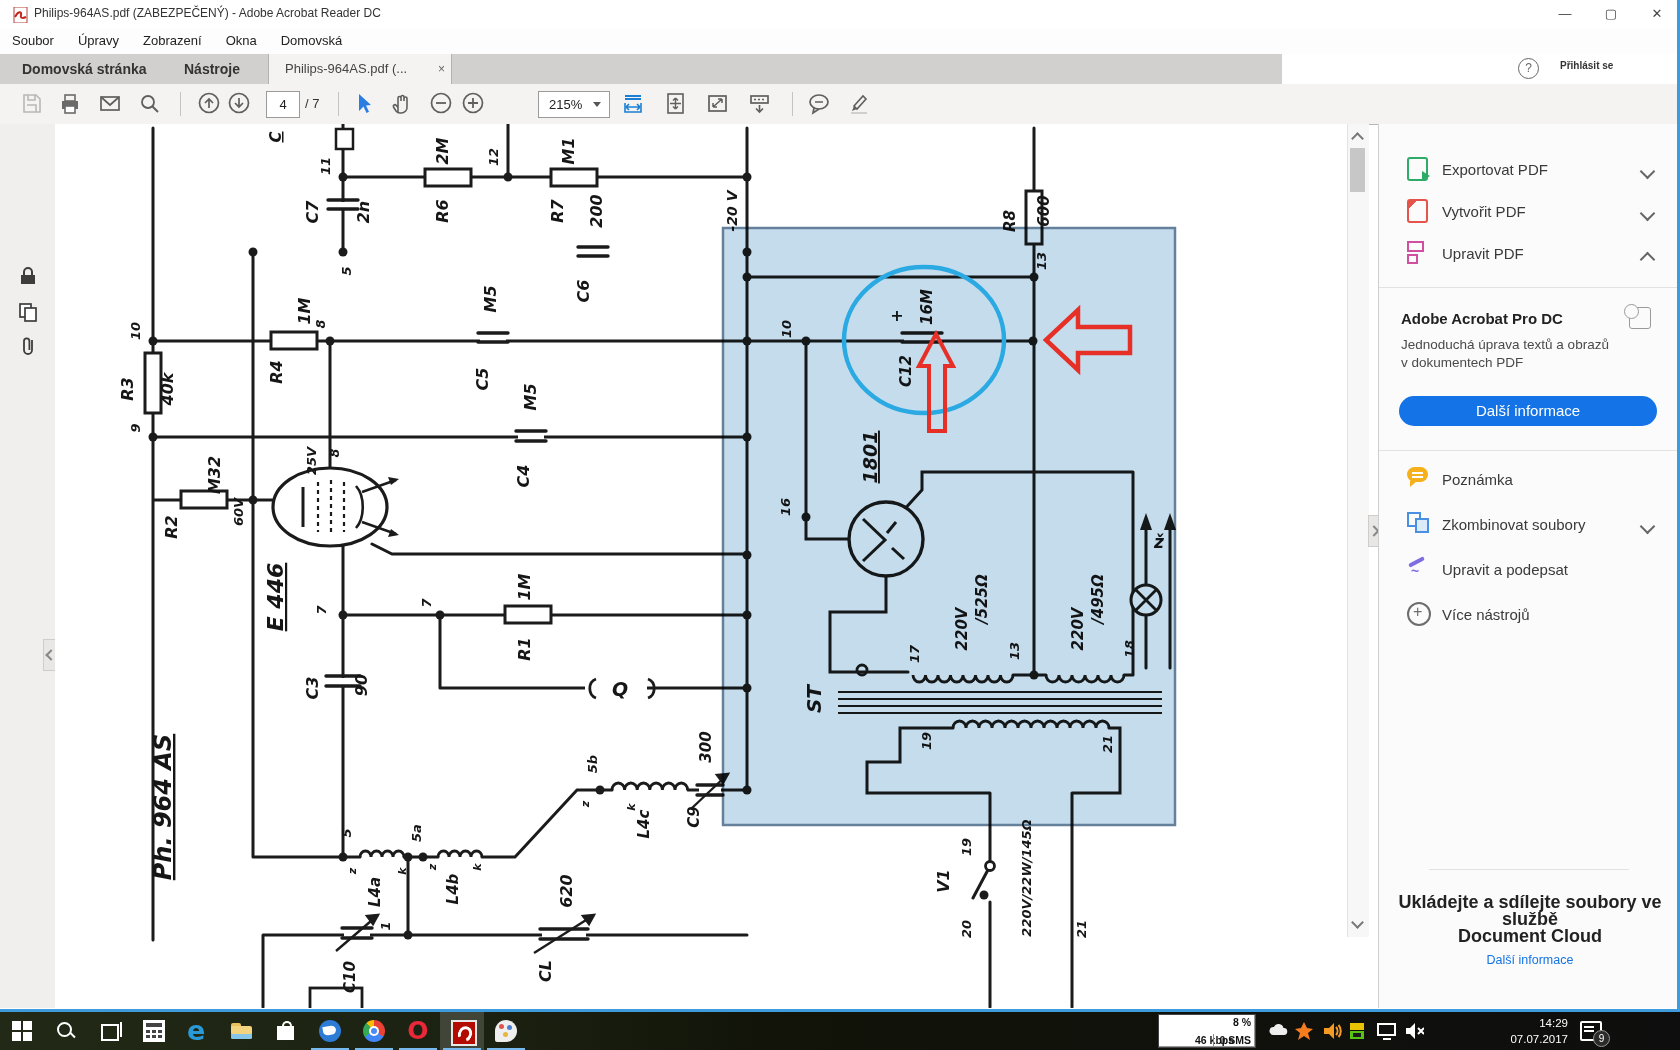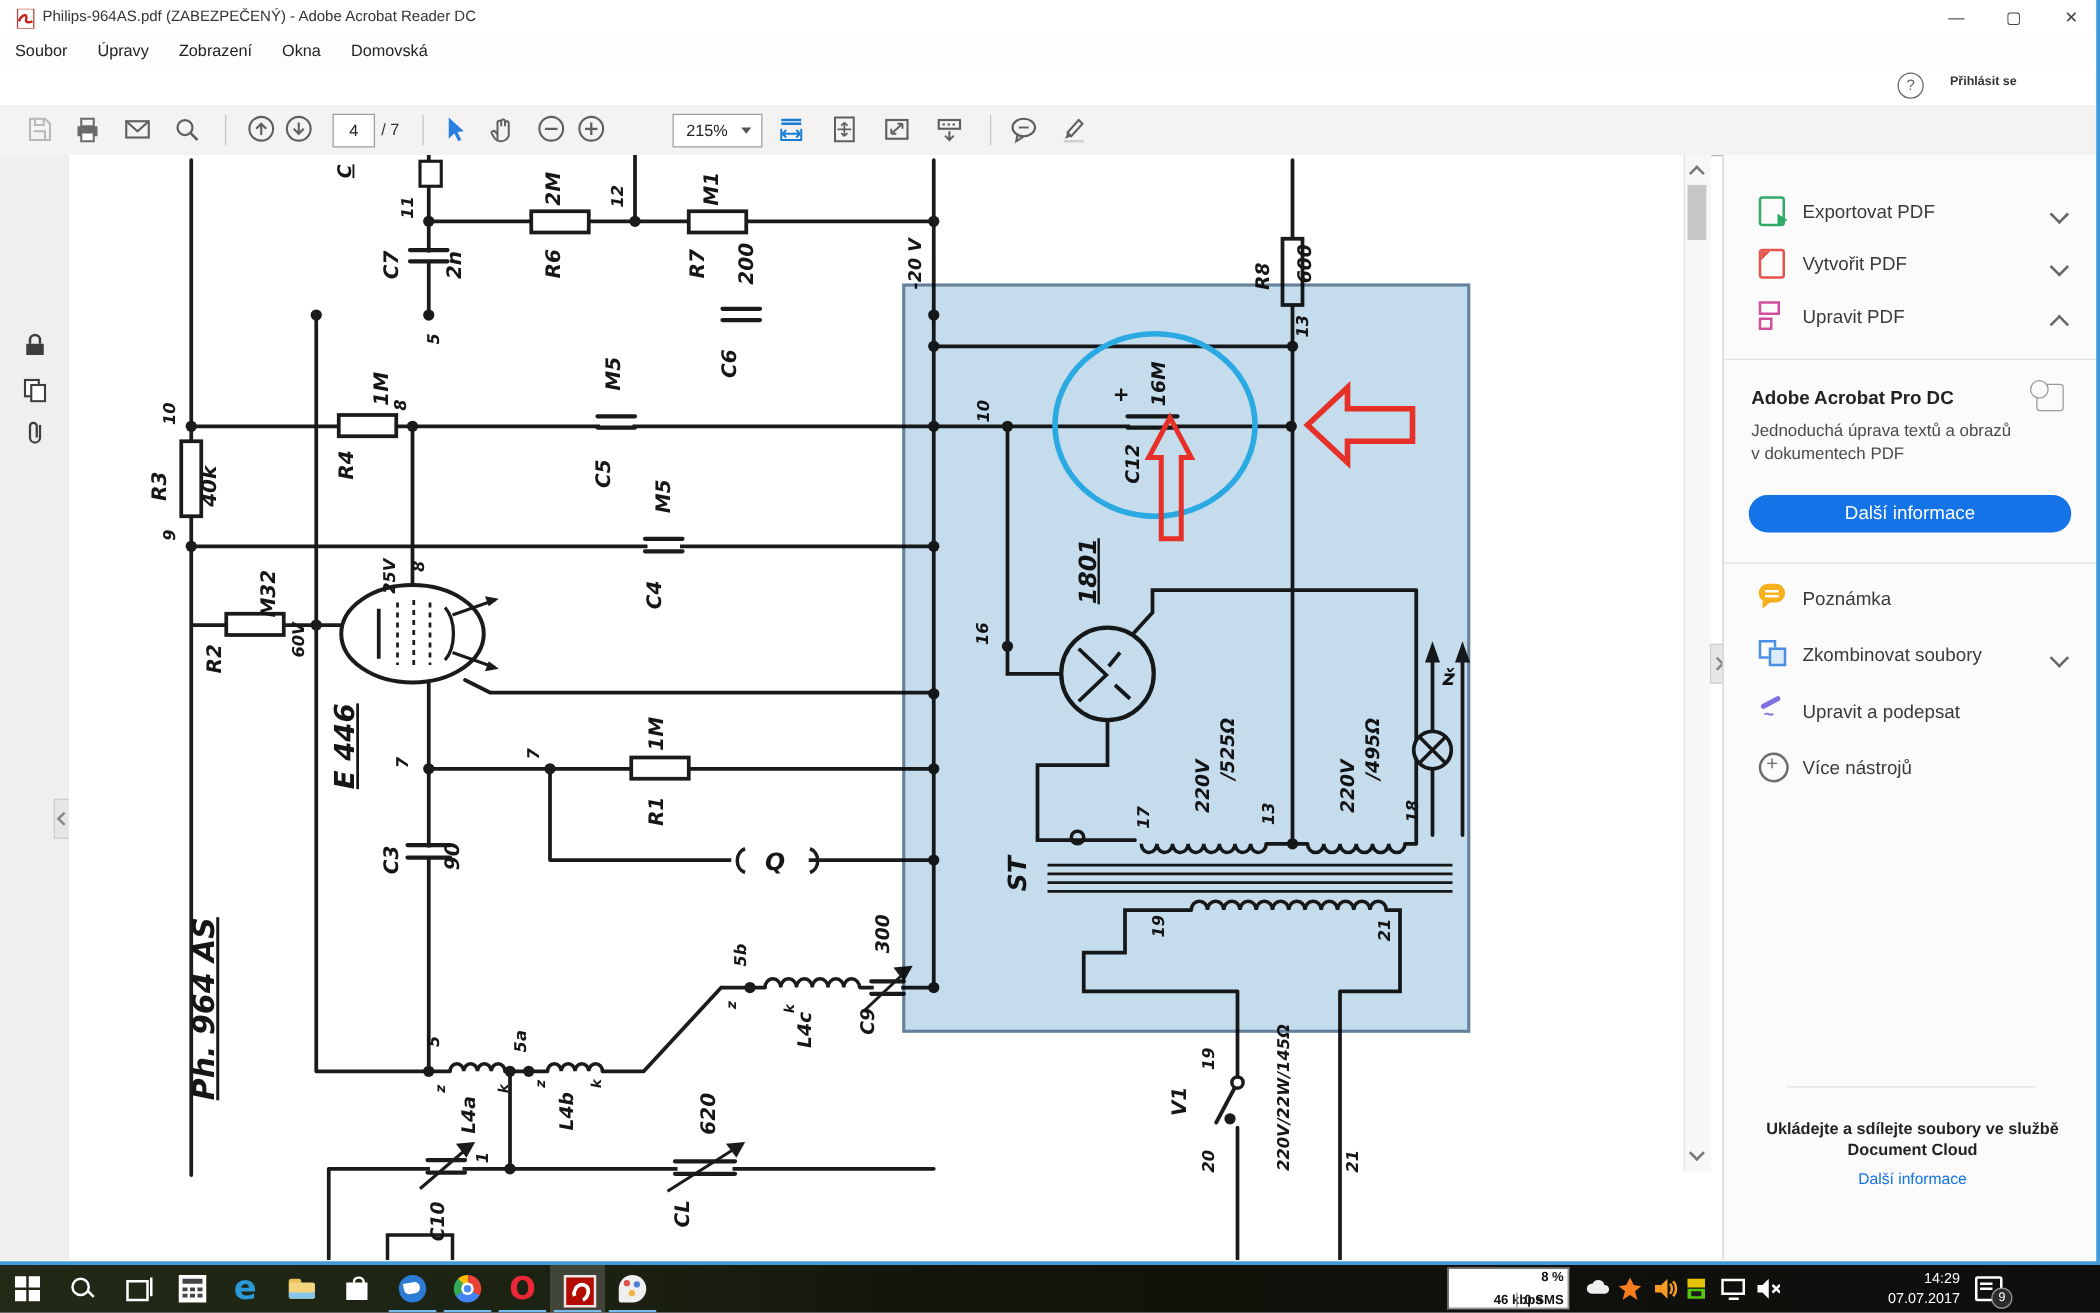--- a/index.html
+++ b/index.html
@@ -53,21 +53,21 @@
   .chev.down{transform:rotate(45deg);}
   .chev.up{top:16px;transform:rotate(-135deg);}
   .hair{position:absolute;left:0;width:302px;height:1px;background:#e3e2e1;}
   #promo-title{left:22px;top:186px;font-size:15px;font-weight:bold;color:#222;}
   #promo-ico{left:250px;top:183px;width:20px;height:20px;border:1.5px solid #9a9a9a;border-radius:3px;}
   #promo-ico:before{content:"";position:absolute;left:-6px;top:-4px;width:13px;height:13px;border:1.5px solid #9a9a9a;border-radius:50%;background:#fbfbfb;}
   .promo-desc{left:22px;font-size:13.5px;color:#4a4a4a;}
   #promo-btn{left:20px;top:272px;width:258px;height:30px;background:#1473e6;border-radius:16px;color:#fff;
              font-size:15px;text-align:center;line-height:30px;}
   #panel-footer{left:0;top:770px;width:302px;text-align:center;}
-  #panel-footer .b{font-size:13px;font-weight:bold;color:#222;line-height:17px;}
+  #panel-footer .b{font-size:18px;font-weight:bold;color:#222;line-height:17px;}
   #panel-footer .lnk{font-size:12.5px;color:#1473e6;margin-top:8px;}
   
   .i-export-pdf{border:2px solid #2eab66;border-radius:3px;width:17px;height:20px;}
   .i-export-pdf:after{content:"";position:absolute;right:-4px;bottom:-2px;width:0;height:0;border-top:5px solid transparent;border-bottom:5px solid transparent;border-left:8px solid #2eab66;}
   .i-create-pdf{border:2px solid #e5534b;border-radius:3px;width:17px;height:20px;background:linear-gradient(135deg,#e5534b 5px,transparent 5px);}
   .i-edit-pdf{width:21px;height:21px;}
   .i-edit-pdf:before{content:"";position:absolute;left:0;top:0;width:13px;height:7px;border:2px solid #d24fa0;}
   .i-edit-pdf:after{content:"";position:absolute;left:0;top:13px;width:7px;height:6px;border:2px solid #d24fa0;}
   .i-comment{width:21px;height:15px;background:#f5b01c;border-radius:8px;}
   .i-comment:before{content:"";position:absolute;left:3px;bottom:-5px;width:0;height:0;border-top:6px solid #f5b01c;border-right:7px solid transparent;}
@@ -138,20 +138,28 @@
       <path d="M2,10 C5,4 9,4 8,8 C7,12 11,11 13,10" stroke="#c1271d" stroke-width="2" fill="none"></path>
     </svg>
     <span class="abs" id="title-text">Philips-964AS.pdf (ZABEZPEČENÝ) - Adobe Acrobat Reader DC</span>
     <div class="abs winbtn" style="left:1542px">—</div>
     <div class="abs winbtn" style="left:1588px">▢</div>
     <div class="abs winbtn" style="left:1634px">✕</div>
   </div>
 
   <div class="abs" id="menubar"><span class="menu-item">Soubor</span><span class="menu-item">Úpravy</span><span class="menu-item">Zobrazení</span><span class="menu-item">Okna</span><span class="menu-item">Domovská</span></div>
 
+  <div class="abs" id="tabbar">
+    <div class="tab" style="left:6px;font-weight:bold">Domovská stránka</div>
+    <div class="tab" style="left:168px;font-weight:bold">Nástroje</div>
+    <div class="tab" id="tab-doc">
+      <span>Philips-964AS.pdf (...</span>
+      <span class="x">×</span>
+    </div>
+  </div>
   <div class="abs" id="tabbar-right">
     <div class="abs" id="help-circ" style="top:4px;left:236px">?</div>
     <span class="abs" id="signin" style="left:278px;top:6px;position:absolute">Přihlásit se</span>
   </div>
 
   <div class="abs" id="toolbar">
     <svg class="tbi" style="left:20px">
         <path d="M4,3 h12 l4,4 v13 h-16 z M8,3 v5 h7 v-5 M7,13 h9 v7" stroke="#b8b8b8" fill="none" stroke-width="1.6"></path>
       </svg>
     <svg class="tbi" style="left:58px">

